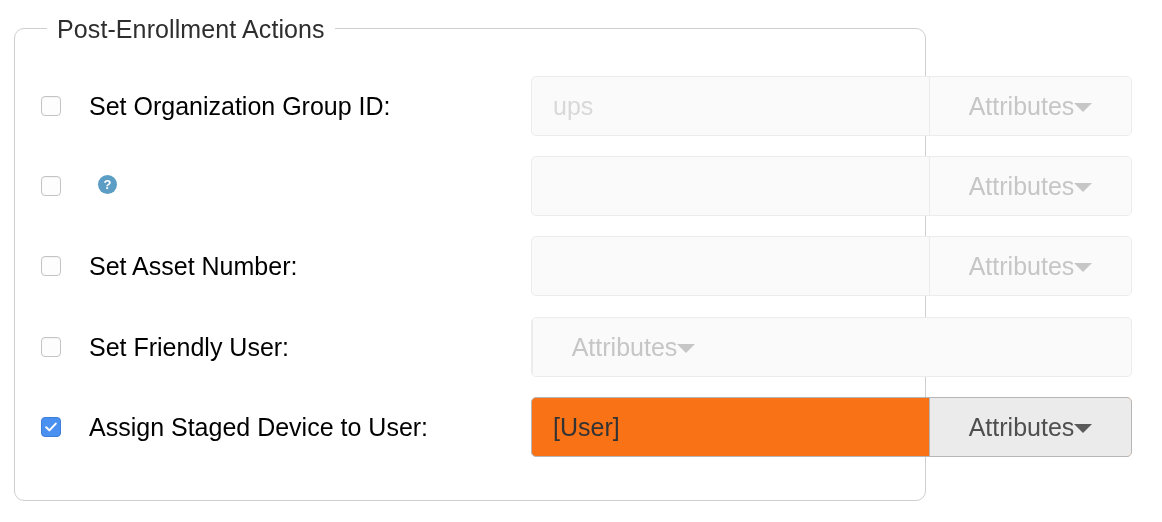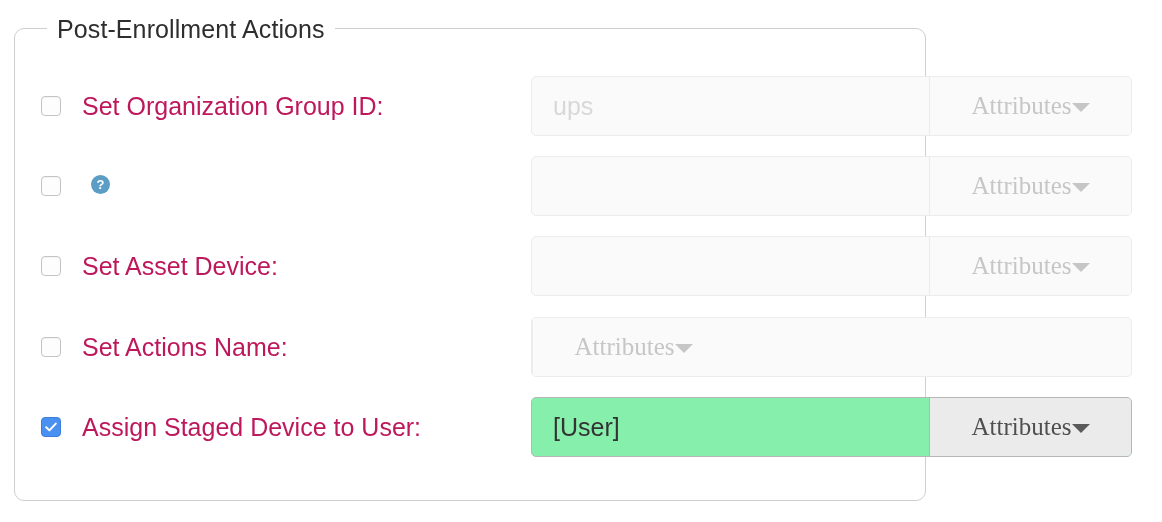--- a/index.html
+++ b/index.html
@@ -90,23 +90,23 @@
     box-shadow: none;
   }
   .cb .tick {
     display: none;
   }
   .cb.checked .tick {
     display: block;
   }
 
   .label-text {
-    margin-left: 21px;
-    font-size: 25px;
-    color: #be185d;
+    margin-left: 28px;
+    font-size: 25px;
+    color: #000000;
     white-space: nowrap;
     line-height: 30px;
   }
 
   .help-icon {
     display: inline-block;
     margin-left: 9px;
     vertical-align: 2px;
     width: 19px;
     height: 19px;
@@ -121,21 +121,21 @@
     box-sizing: border-box;
     display: flex;
     border-radius: 5px;
     overflow: hidden;
     border: 1px solid #ececec;
     background: #fafafa;
     align-items: flex-end;
   }
   .field-cell.enabled {
     border: 1px solid #b6b6b6;
-    background: #86efac;
+    background: #f97316;
   }
 
   .text-input {
     flex: 1 1 auto;
     height: 100%;
     box-sizing: border-box;
     border: none;
     outline: none;
     background: transparent;
     padding: 0 0 0 21px;
@@ -160,21 +160,21 @@
     min-width: 202px;
     height: 100%;
     box-sizing: border-box;
     border: none;
     border-left: 1px solid #ececec;
     background: #fafafa;
     display: flex;
     align-items: center;
     justify-content: center;
     gap: 0;
-    font-family: Liberation Serif, serif;
+    font-family: Liberation Sans, sans-serif;
     font-size: 25px;
     color: #c6c6c6;
     cursor: default;
   }
   .field-cell.enabled .attr-btn {
     border-left: 1px solid #b6b6b6;
     background: #ebebeb;
     color: #4f4f4f;
     cursor: pointer;
   }
@@ -235,39 +235,39 @@
       </button>
     </div>
   </div>
 
   <div class="row row-2">
     <div class="label-cell">
       <span class="cb">
         
       </span>
       <span class="label-text">
-        <span>Set Asset Device:</span>
+        <span>Set Asset Number:</span>
       </span>
     </div>
     <div class="field-cell">
       <input class="text-input" type="text" disabled="disabled" value="" placeholder="" style="">
       <button class="attr-btn" disabled="disabled">
         <span>Attributes</span>
         <span class="caret"></span>
       </button>
     </div>
   </div>
 
   <div class="row row-3">
     <div class="label-cell">
       <span class="cb">
         
       </span>
       <span class="label-text">
-        <span>Set Actions Name:</span>
+        <span>Set Friendly User:</span>
       </span>
     </div>
     <div class="field-cell">
       <button class="attr-btn" disabled="disabled">
         <span>Attributes</span>
         <span class="caret"></span>
       </button>
     </div>
   </div>
 

